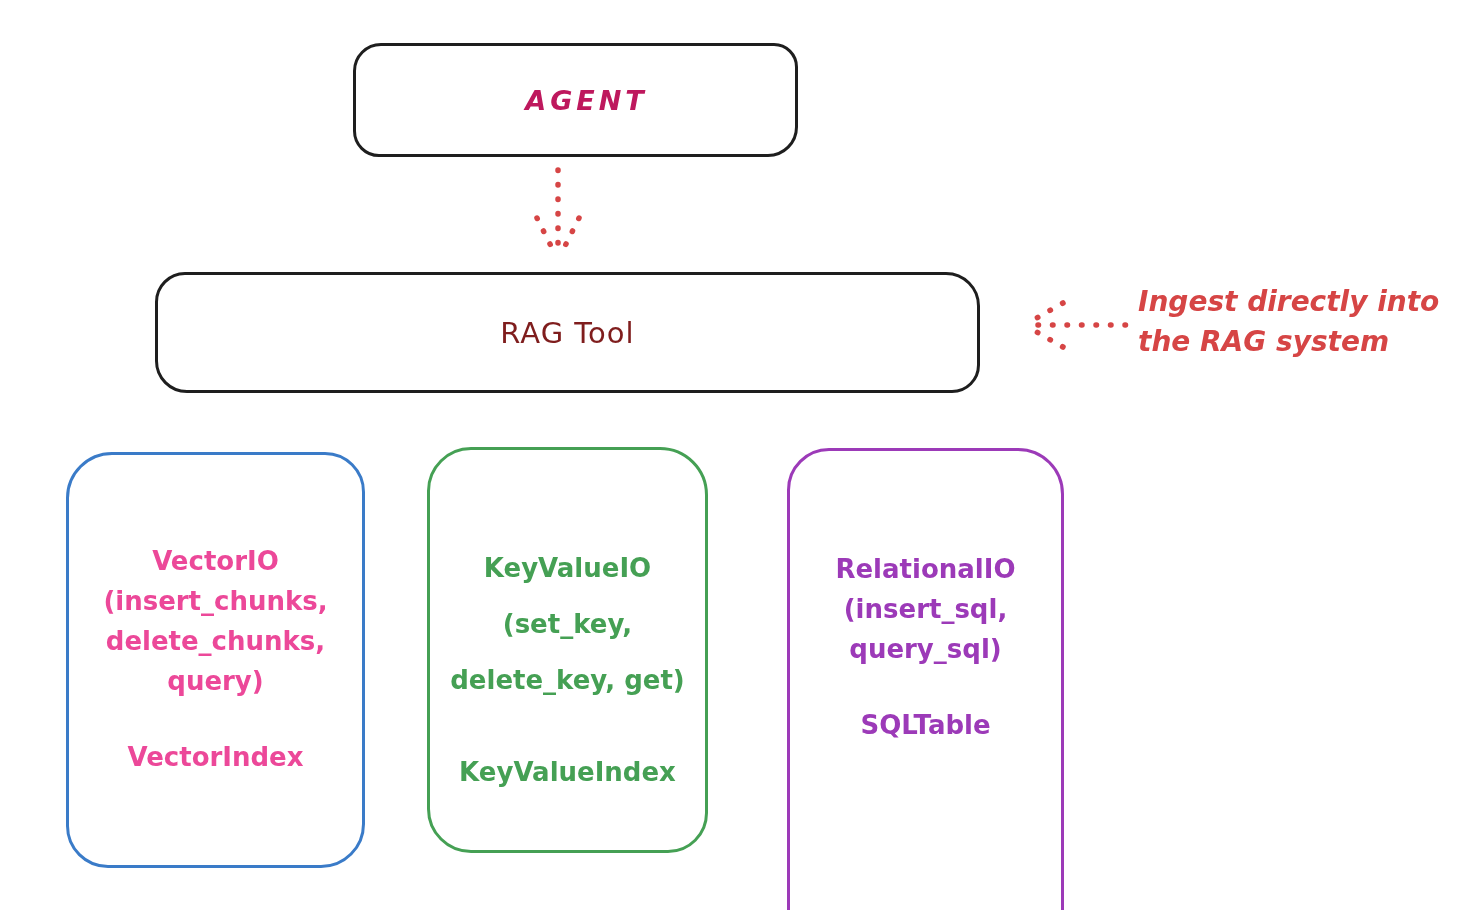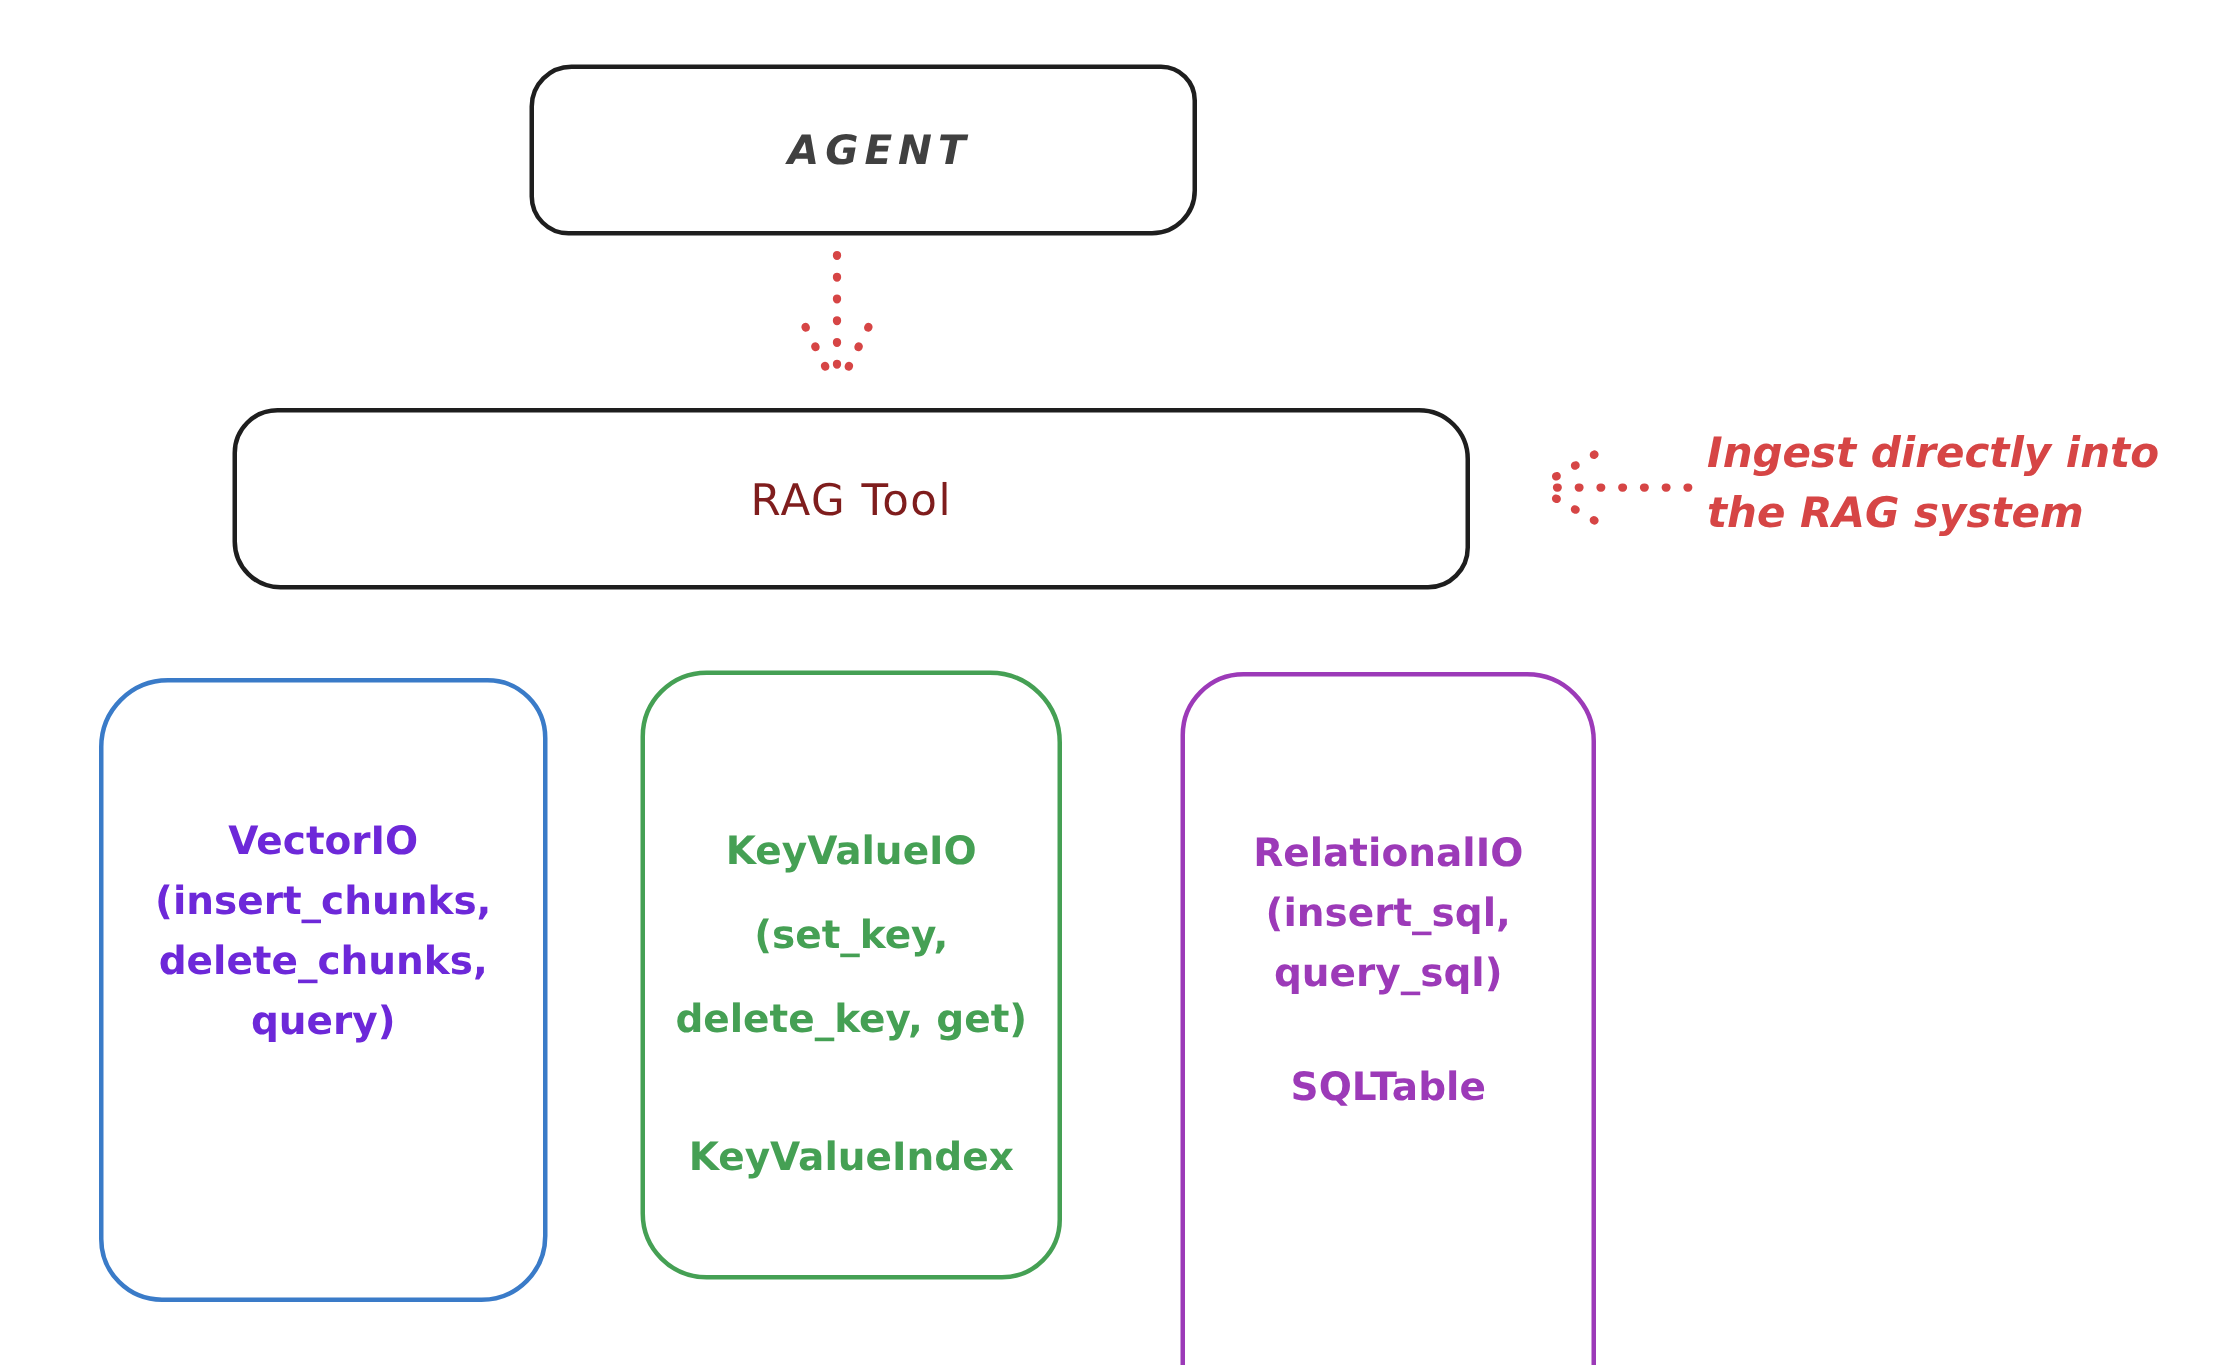--- a/index.html
+++ b/index.html
@@ -27,21 +27,21 @@
     border: 3.5px solid #1e1e1e;
   }
   .agent-box {
     left: 353px; top: 43px;
     width: 445px; height: 114px;
     border-radius: 28px 24px 30px 26px;
   }
   .agent-label {
     font-size: 27px;
     font-weight: bold;
-    color: #404040;
+    color: #be185d;
     letter-spacing: 4px;
     font-style: italic;
     margin-left: 22px;
   }
   .rag-box {
     left: 155px; top: 272px;
     width: 825px; height: 121px;
     border-radius: 30px 34px 28px 32px;
   }
   .rag-label {
@@ -61,21 +61,21 @@
     text-align: center;
     font-weight: bold;
     font-size: 26px;
     line-height: 40px;
   }
   .io-vector {
     left: 66px; top: 452px;
     width: 299px; height: 416px;
     border: 3.5px solid #3a7bc8;
     border-radius: 46px 40px 44px 42px;
-    color: #6d28d9;
+    color: #ec4899;
     padding-top: 86px;
   }
   .io-keyvalue {
     left: 427px; top: 447px;
     width: 281px; height: 406px;
     border: 3.5px solid #45a054;
     border-radius: 44px 48px 40px 44px;
     color: #45a054;
     padding-top: 98px;
     gap: 16px;
@@ -138,20 +138,21 @@
   <div class="annotation">
     <div>Ingest directly into</div>
     <div>the RAG system</div>
   </div>
 
   <div class="io-box io-vector">
     <div>VectorIO</div>
     <div>(insert_chunks,</div>
     <div>delete_chunks,</div>
     <div>query)</div>
+    <div class="io-index">VectorIndex</div>
   </div>
 
   <div class="io-box io-keyvalue">
     <div>KeyValueIO</div>
     <div>(set_key,</div>
     <div>delete_key, get)</div>
     <div class="io-index">KeyValueIndex</div>
   </div>
 
   <div class="io-box io-relational">

